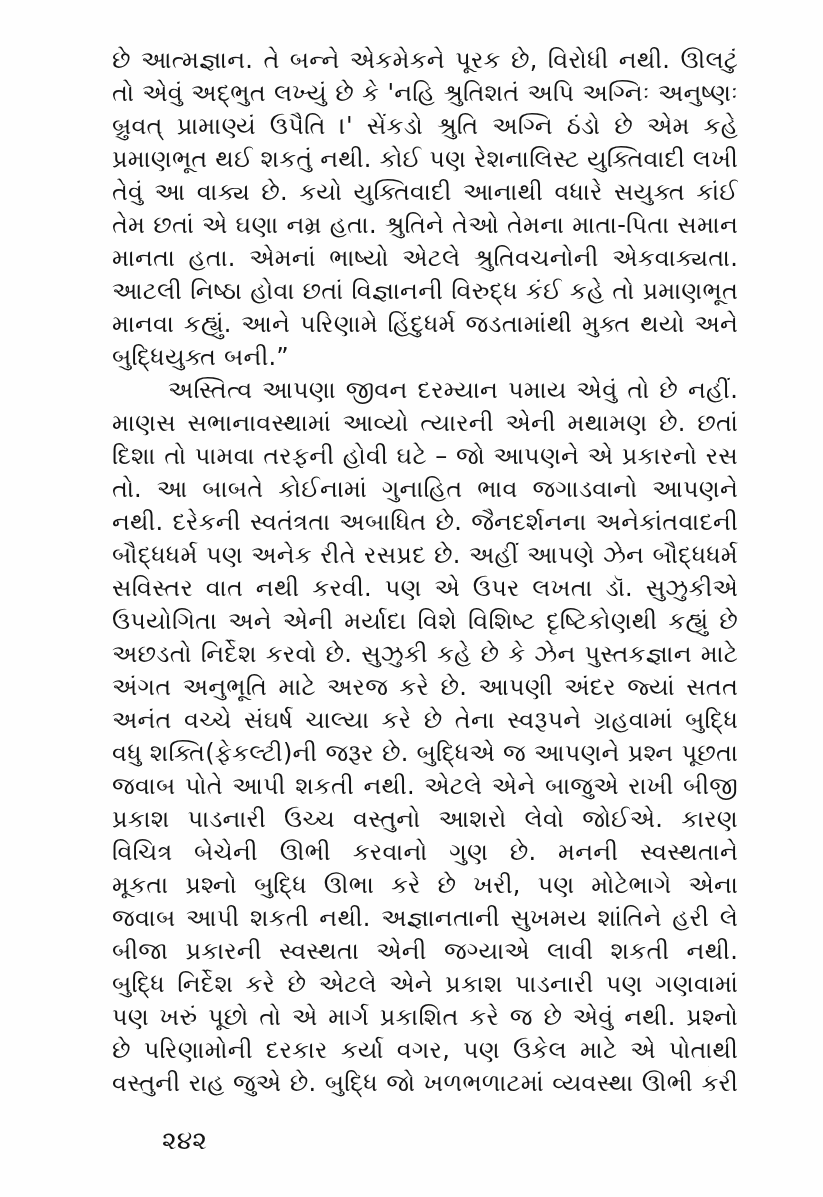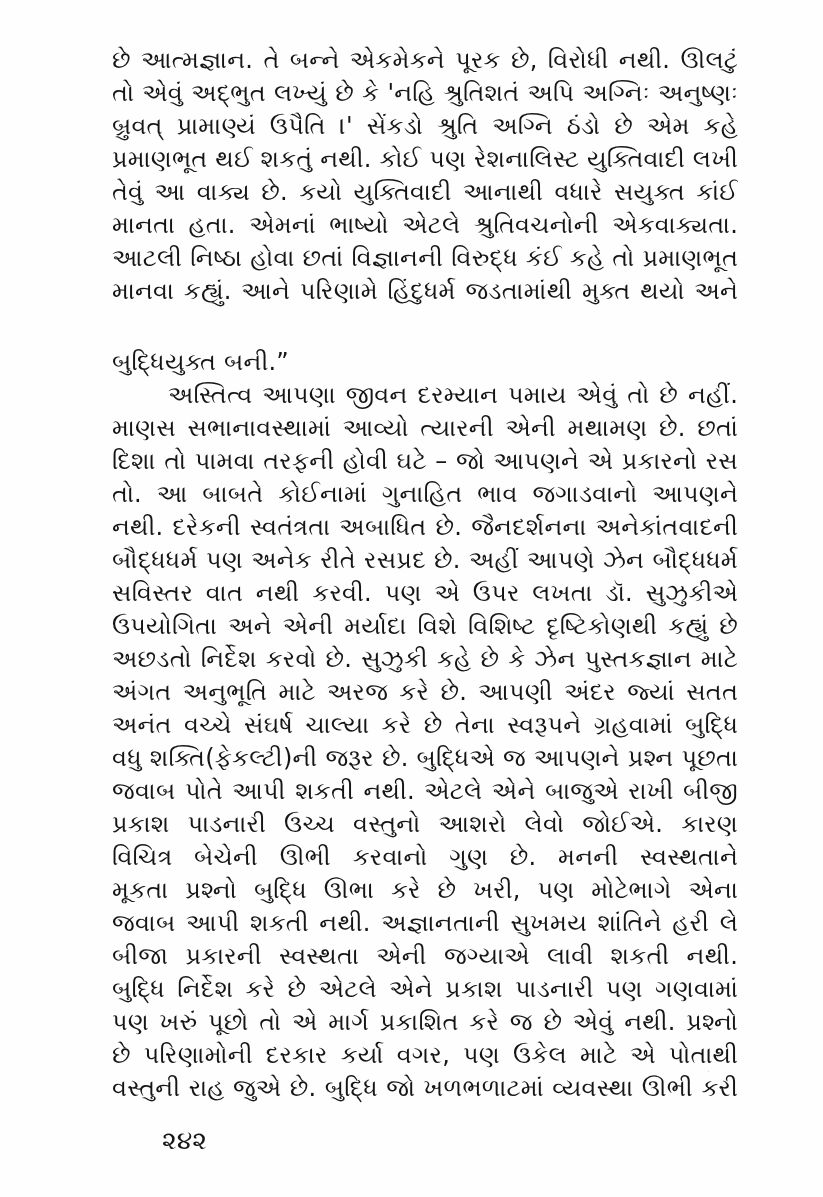--- a/index.html
+++ b/index.html
@@ -35,21 +35,20 @@
     line-height: 33px;
     height: 33px;
     overflow: hidden;
     text-align: justify;
     text-align-last: justify;
     letter-spacing: 0.2px;
   }
   .line.short {
     text-align: right;
     text-align-last: left;
-    margin-top: 38px;
   }
   .line.indent {
     text-indent: 56px;
   }
   .page-number {
     position: absolute;
     left: 114px;
     top: 1124px;
     font-size: 25px;
     line-height: 33px;
@@ -62,20 +61,21 @@
 
 <div class="page">
   <div class="text-block">
 
     <div class="para">
       <div class="line">છે આત્મજ્ઞાન. તે બન્ને એકમેકને પૂરક છે, વિરોધી નથી. ઊલટું શંકરાચાર્યે</div>
       <div class="line">તો એવું અદ્ભુત લખ્યું છે કે 'નહિ શ્રુતિશતં અપિ અગ્નિઃ અનુષ્ણઃ ઇતિ</div>
       <div class="line">બ્રુવત્ પ્રામાણ્યં ઉપૈતિ ।' સેંકડો શ્રુતિ અગ્નિ ઠંડો છે એમ કહે તોપણ</div>
       <div class="line">પ્રમાણભૂત થઈ શકતું નથી. કોઈ પણ રેશનાલિસ્ટ યુક્તિવાદી લખી શકે</div>
       <div class="line">તેવું આ વાક્ય છે. કયો યુક્તિવાદી આનાથી વધારે સયુક્ત કાંઈ કહી શકે?</div>
+      <div class="line">તેમ છતાં એ ઘણા નમ્ર હતા. શ્રુતિને તેઓ તેમના માતા-પિતા સમાન</div>
       <div class="line">માનતા હતા. એમનાં ભાષ્યો એટલે શ્રુતિવચનોની એકવાક્યતા. શ્રુતિમાં</div>
       <div class="line">આટલી નિષ્ઠા હોવા છતાં વિજ્ઞાનની વિરુદ્ધ કંઈ કહે તો પ્રમાણભૂત નહીં</div>
       <div class="line">માનવા કહ્યું. આને પરિણામે હિંદુધર્મ જડતામાંથી મુક્ત થયો અને ધર્મશ્રદ્ધા</div>
       <div class="line short">બુદ્ધિયુક્ત બની.”</div>
     </div>
 
     <div class="para">
       <div class="line indent">અસ્તિત્વ આપણા જીવન દરમ્યાન પમાય એવું તો છે નહીં. આ તો</div>
       <div class="line">માણસ સભાનાવસ્થામાં આવ્યો ત્યારની એની મથામણ છે. છતાં આપણી</div>
       <div class="line">દિશા તો પામવા તરફની હોવી ઘટે – જો આપણને એ પ્રકારનો રસ હોય</div>

